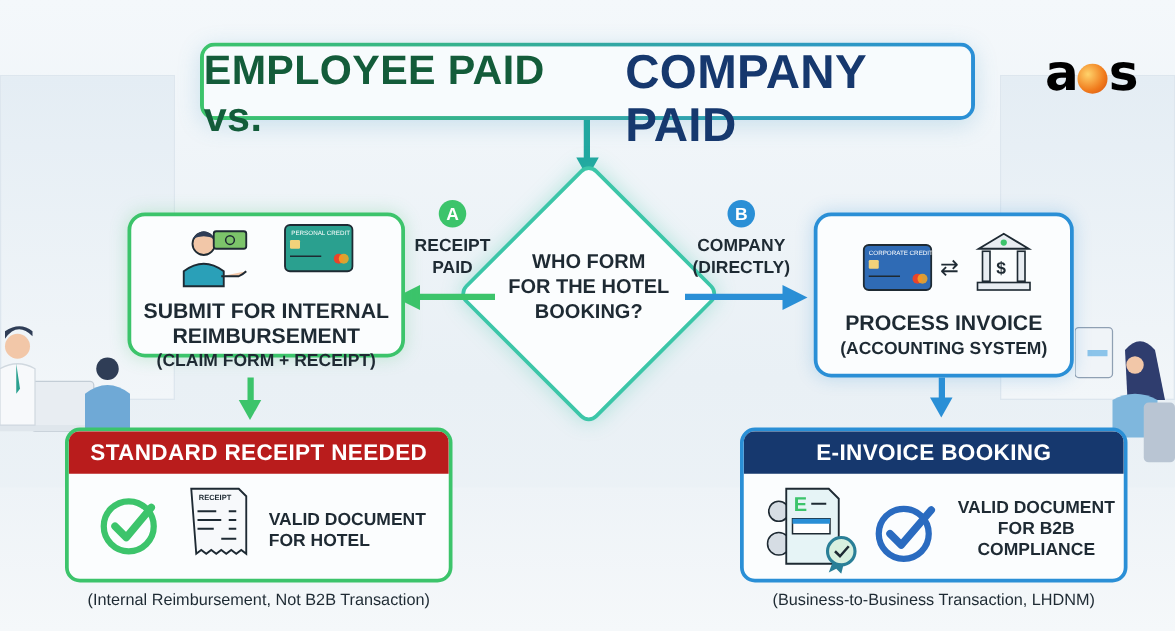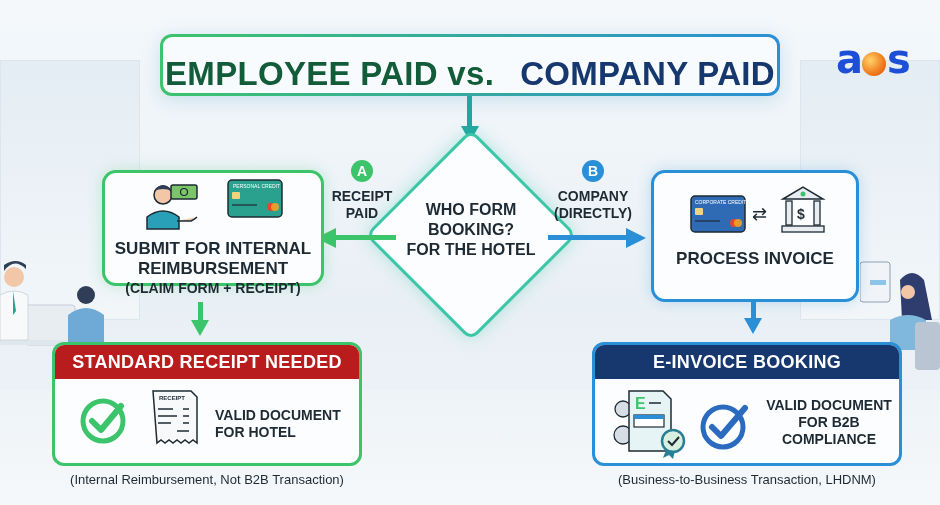--- a/index.html
+++ b/index.html
@@ -1,24 +1,24 @@
 <!DOCTYPE html>
 <html><head>
 <meta charset="utf-8">
 <style>
 *{box-sizing:border-box;margin:0;padding:0}
 html,body{width:940px;height:505px;overflow:hidden}
 body{font-family:"Liberation Sans",sans-serif;background:#eef3f7;position:relative}
 .bg{position:absolute;inset:0;background:linear-gradient(180deg,#f4f8fb 0%,#e9f0f5 60%,#eef3f7 100%)}
 .win{position:absolute;background:linear-gradient(180deg,#e4edf4,#f2f6f9);border:1px solid #dde6ee}
 .floor{position:absolute;left:0;right:0;top:390px;height:115px;background:linear-gradient(180deg,#eef3f7,#f5f8fa)}
-.title-box{position:absolute;left:160px;top:34px;width:620px;height:62px;border-radius:12px;border:3px solid transparent;background:linear-gradient(#f7fbfd,#f7fbfd) padding-box,linear-gradient(90deg,#3cc46b,#2a8fd6) border-box;display:flex;align-items:flex-end;justify-content:center;box-shadow:0 4px 18px rgba(80,160,200,.25)}
+.title-box{position:absolute;left:160px;top:34px;width:620px;height:62px;border-radius:12px;border:3px solid transparent;background:linear-gradient(#f7fbfd,#f7fbfd) padding-box,linear-gradient(90deg,#3cc46b,#2a8fd6) border-box;display:flex;align-items:flex-start;justify-content:center;box-shadow:0 4px 18px rgba(80,160,200,.25)}
 .title-box .t1{color:#135c3a;font-weight:700;font-size:33px;letter-spacing:.3px}
-.title-box .t2{color:#16386e;font-weight:700;font-size:33px;letter-spacing:.3px;margin-left:26px}
-.logo{position:absolute;left:836px;top:36px;font-weight:700;font-size:40px;color:#1d4ed8;letter-spacing:-2px;font-family:"DejaVu Sans",sans-serif}
+.title-box .t2{color:#16386e;font-weight:700;font-size:38px;letter-spacing:.3px;margin-left:26px}
+.logo{position:absolute;left:836px;top:36px;font-weight:700;font-size:40px;color:#000000;letter-spacing:-2px;font-family:"DejaVu Sans",sans-serif}
 .logo .dot{display:inline-block;width:24px;height:24px;border-radius:50%;background:radial-gradient(circle at 35% 35%,#ffd36b,#f07a1c 60%,#d14d0c);vertical-align:-3px;margin:0 1px}
 .vline{position:absolute;background:#21a7a0}
 .arrow-down{position:absolute;width:0;height:0;border-left:9px solid transparent;border-right:9px solid transparent}
 .diamond{position:absolute;left:396px;top:160px;width:150px;height:150px;transform:rotate(45deg);border:3px solid #3cc6a8;background:#fbfdfe;border-radius:10px;box-shadow:0 0 16px rgba(60,198,168,.35)}
 .diamond-text{position:absolute;left:396px;top:200px;width:150px;text-align:center;font-weight:700;font-size:16px;color:#1e2a33;line-height:20px;left:396px;width:150px}
 .card{position:absolute;background:#fbfdfe;border-radius:14px;border:3px solid}
 .card.green{border-color:#3cc46b;box-shadow:0 0 14px rgba(60,196,107,.25)}
 .card.blue{border-color:#2a8fd6;box-shadow:0 0 14px rgba(42,143,214,.25)}
 .card .label{position:absolute;left:0;right:0;text-align:center;font-weight:700;color:#1e2a33}
 .badge{position:absolute;width:22px;height:22px;border-radius:50%;color:#fff;font-weight:700;font-size:14px;display:flex;align-items:center;justify-content:center}
@@ -66,22 +66,22 @@
 <div class="logo">
   <span>a</span><span class="dot"></span><span>s</span>
 </div>
 
 <div class="vline" style="left:467px;top:96px;width:5px;height:32px"></div>
 <div class="arrow-down" style="left:461px;top:126px;border-top:16px solid #21a7a0"></div>
 
 <div class="diamond"></div>
 <div class="diamond-text">
   <div>WHO FORM</div>
+  <div>FOR THE HOTEL</div>
   <div>BOOKING?</div>
-  <div>FOR THE HOTEL</div>
 </div>
 
 <div class="badge" style="left:351px;top:160px;background:#3cc46b">A</div>
 <div class="branch" style="left:312px;top:188px;width:100px">
   <div>RECEIPT</div>
   <div>PAID</div>
 </div>
 <div class="hline" style="left:334px;top:235px;width:62px;background:#3cc46b"></div>
 <div class="arrow-left" style="left:316px;top:228px;border-right:20px solid #3cc46b"></div>
 
@@ -129,20 +129,21 @@
   <div style="position:absolute;left:98px;top:30px;font-size:18px;color:#1e2a33">⇄</div>
   <svg style="position:absolute;left:126px;top:12px" width="46" height="50">
     <path d="M3 14 L23 2 L43 14 Z" fill="#e8edf2" stroke="#1e2a33" stroke-width="1.5"></path>
     <circle cx="23" cy="9" r="2.5" fill="#3cc46b"></circle>
     <rect x="6" y="16" width="6" height="24" fill="#e8edf2" stroke="#1e2a33" stroke-width="1.3"></rect>
     <rect x="34" y="16" width="6" height="24" fill="#e8edf2" stroke="#1e2a33" stroke-width="1.3"></rect>
     <text x="17" y="34" font-size="14" font-weight="700" fill="#1e2a33" font-family="Liberation Sans, sans-serif">$</text>
     <rect x="2" y="41" width="42" height="6" fill="#e8edf2" stroke="#1e2a33" stroke-width="1.3"></rect>
   </svg>
   <div class="label" style="top:76px;font-size:17px">PROCESS INVOICE</div>
+  <div class="label" style="top:97px;font-size:14px">(ACCOUNTING SYSTEM)</div>
 </div>
 
 <div class="vline" style="left:198px;top:302px;width:5px;height:22px;background:#3cc46b"></div>
 <div class="arrow-down" style="left:191px;top:320px;border-top:16px solid #3cc46b"></div>
 <div class="vline" style="left:751px;top:302px;width:5px;height:20px;background:#2a8fd6"></div>
 <div class="arrow-down" style="left:744px;top:318px;border-top:16px solid #2a8fd6"></div>
 
 <div class="result" style="left:52px;top:342px;width:310px;height:124px;border-color:#3cc46b">
   <div class="hdr" style="background:#b91c1c">STANDARD RECEIPT NEEDED</div>
   <svg style="position:absolute;left:24px;top:50px" width="50" height="50">

